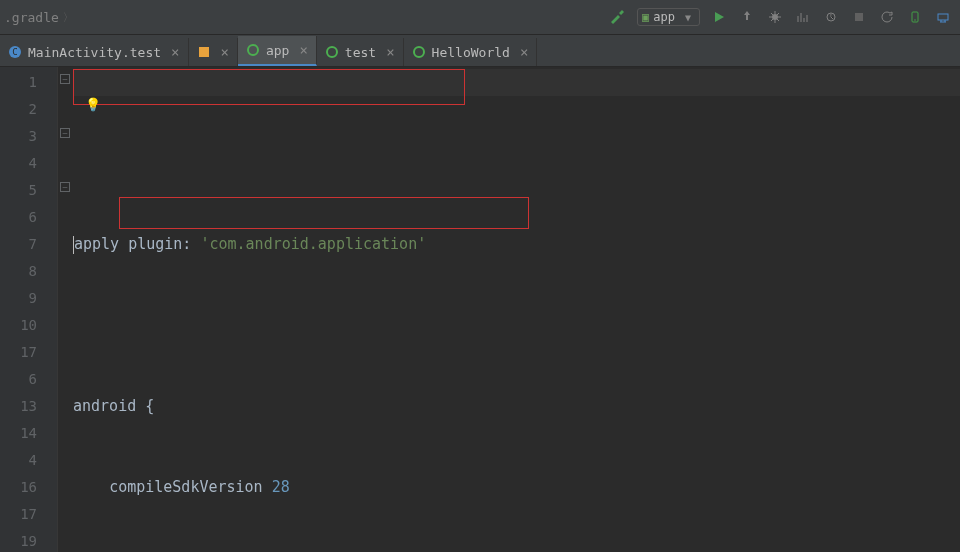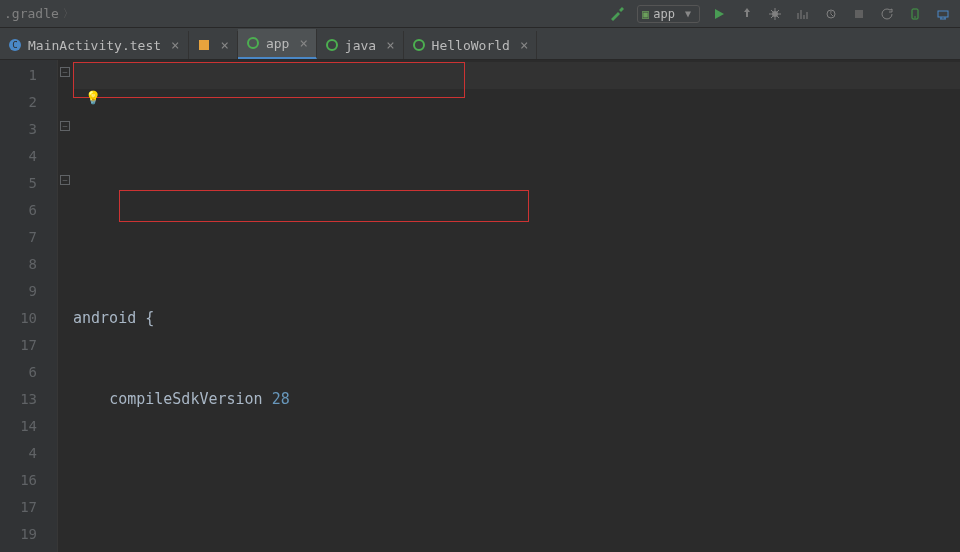--- a/index.html
+++ b/index.html
@@ -6,21 +6,21 @@
 body {
   background: #2b2b2b;
   font-family: 'Consolas', 'Monaco', monospace;
   font-size: 14px;
   color: #a9b7c6;
   width: 960px;
   height: 552px;
   overflow: hidden;
 }
 .top-bar {
-  height: 28px;
+  height: 35px;
   background: #3c3f41;
   display: flex;
   align-items: center;
   justify-content: space-between;
   border-bottom: 1px solid #282828;
 }
 .breadcrumb {
   color: #808080;
   font-size: 13px;
   padding-left: 4px;
@@ -268,21 +268,21 @@
     </span>
     <span>app</span>
     <span class="close">×</span>
   </div>
   <div class="tab">
     <span class="tab-icon" style="color:#4caf50">
       <svg width="14" height="14" viewBox="0 0 14 14">
           <circle cx="7" cy="7" r="5" fill="none" stroke="currentColor" stroke-width="2"></circle>
         </svg>
     </span>
-    <span>java</span>
+    <span>test</span>
     <span class="close">×</span>
   </div>
   <div class="tab">
     <span class="tab-icon" style="color:#4caf50">
       <svg width="14" height="14" viewBox="0 0 14 14">
           <circle cx="7" cy="7" r="5" fill="none" stroke="currentColor" stroke-width="2"></circle>
         </svg>
     </span>
     <span>HelloWorld</span>
     <span class="close">×</span>
@@ -313,20 +313,21 @@
   <div class="fold-col">
     <div class="fold-mark" style="top:7px">−</div>
     <div class="fold-mark" style="top:61px">−</div>
     <div class="fold-mark" style="top:115px">−</div>
   </div>
   <div class="code">
     <div class="line1-bg"></div>
     <div class="highlight-box1"></div>
     <div class="highlight-box2"></div>
     <span class="bulb">💡</span>
+    <div class="line" style="position:relative"><span class="cursor"></span><span class="ident">apply</span><span class="ident"> plugin: </span><span class="str">'com.android.application'</span></div>
     <div class="line"></div>
     <div class="line"><span class="ident">android {</span></div>
     <div class="line"><span>    </span><span class="ident">compileSdkVersion </span><span class="num">28</span></div>
     <div class="line"></div>
     
     
     
     
     
     

